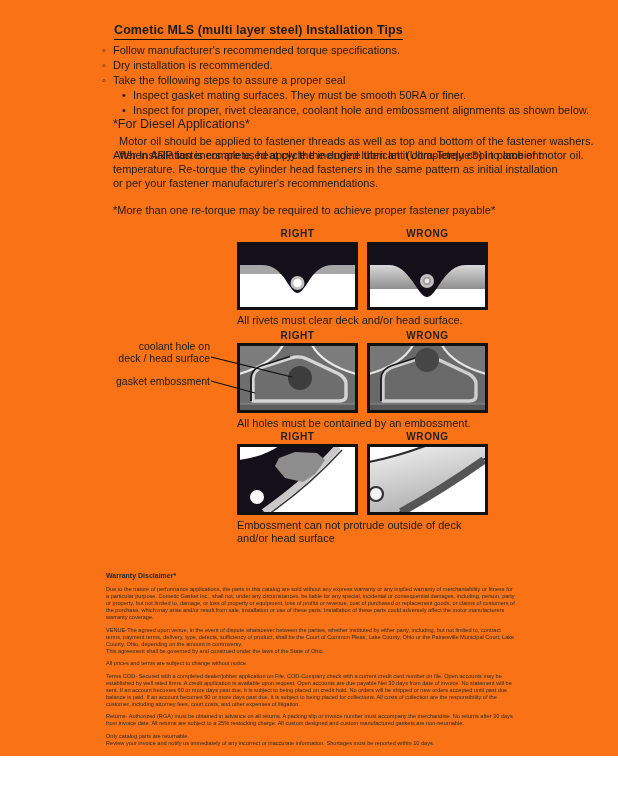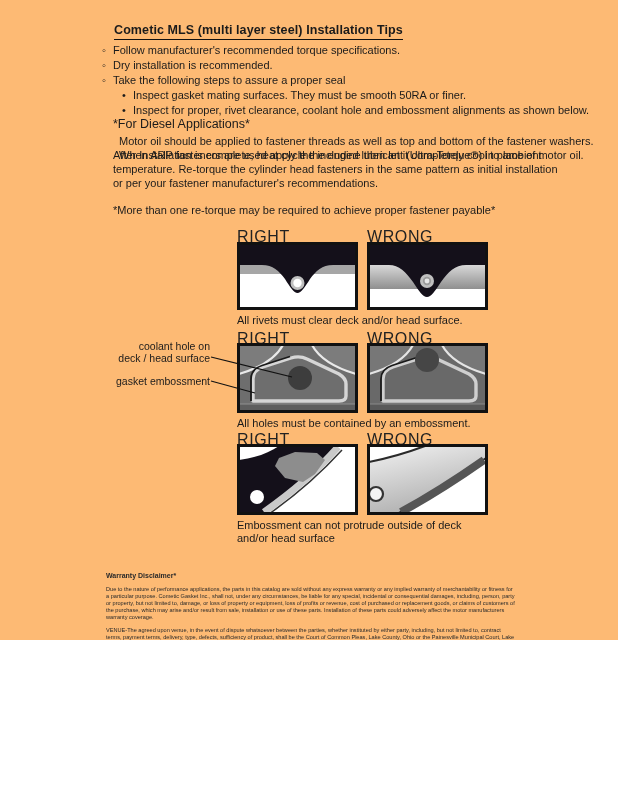--- a/index.html
+++ b/index.html
@@ -1,21 +1,21 @@
 <!DOCTYPE html>
 <html><head>
 <meta charset="utf-8">
 <style>
   * { box-sizing: border-box; }
   html, body { margin: 0; padding: 0; background: #ffffff; }
   .page {
     position: relative;
     width: 618px;
-    height: 640px;
-    background: #fdba74;
+    height: 756px;
+    background: #f97316;
     font-family: "Liberation Sans", sans-serif;
     color: #1b1b1b;
     overflow: hidden;
   }
   .abs { position: absolute; }
   .prel { white-space: pre-line; }
 
   .doc-title {
     left: 114px; top: 23px;
     font-size: 12.5px; font-weight: bold;
@@ -26,22 +26,22 @@
 
   .bullets { left: 102px; top: 43px; font-size: 11px; line-height: 15px; }
   .b-row { display: flex; }
   .b-row.sub { margin-left: 20px; }
   .b-marker { width: 11px; flex: 0 0 11px; text-align: left; }
 
   .h2 { font-size: 12.5px; font-weight: normal; }
   .body-p { font-size: 11px; line-height: 14px; }
 
   .diag-header {
-    width: 121px; 
-    font-size: 16px; letter-spacing: 0.6px; color: #222;
+    width: 121px; text-align: center;
+    font-size: 10px; letter-spacing: 0.6px; color: #222; font-weight: bold;
   }
   .diag-img { width: 121px; }
   .caption { font-size: 11px; color: #1b1b1b; }
   .caption.center { width: 251px; text-align: left; }
 
   .callout {
     width: 110px; text-align: right;
     font-size: 10.5px; line-height: 12px; color: #1b1b1b;
   }
 

